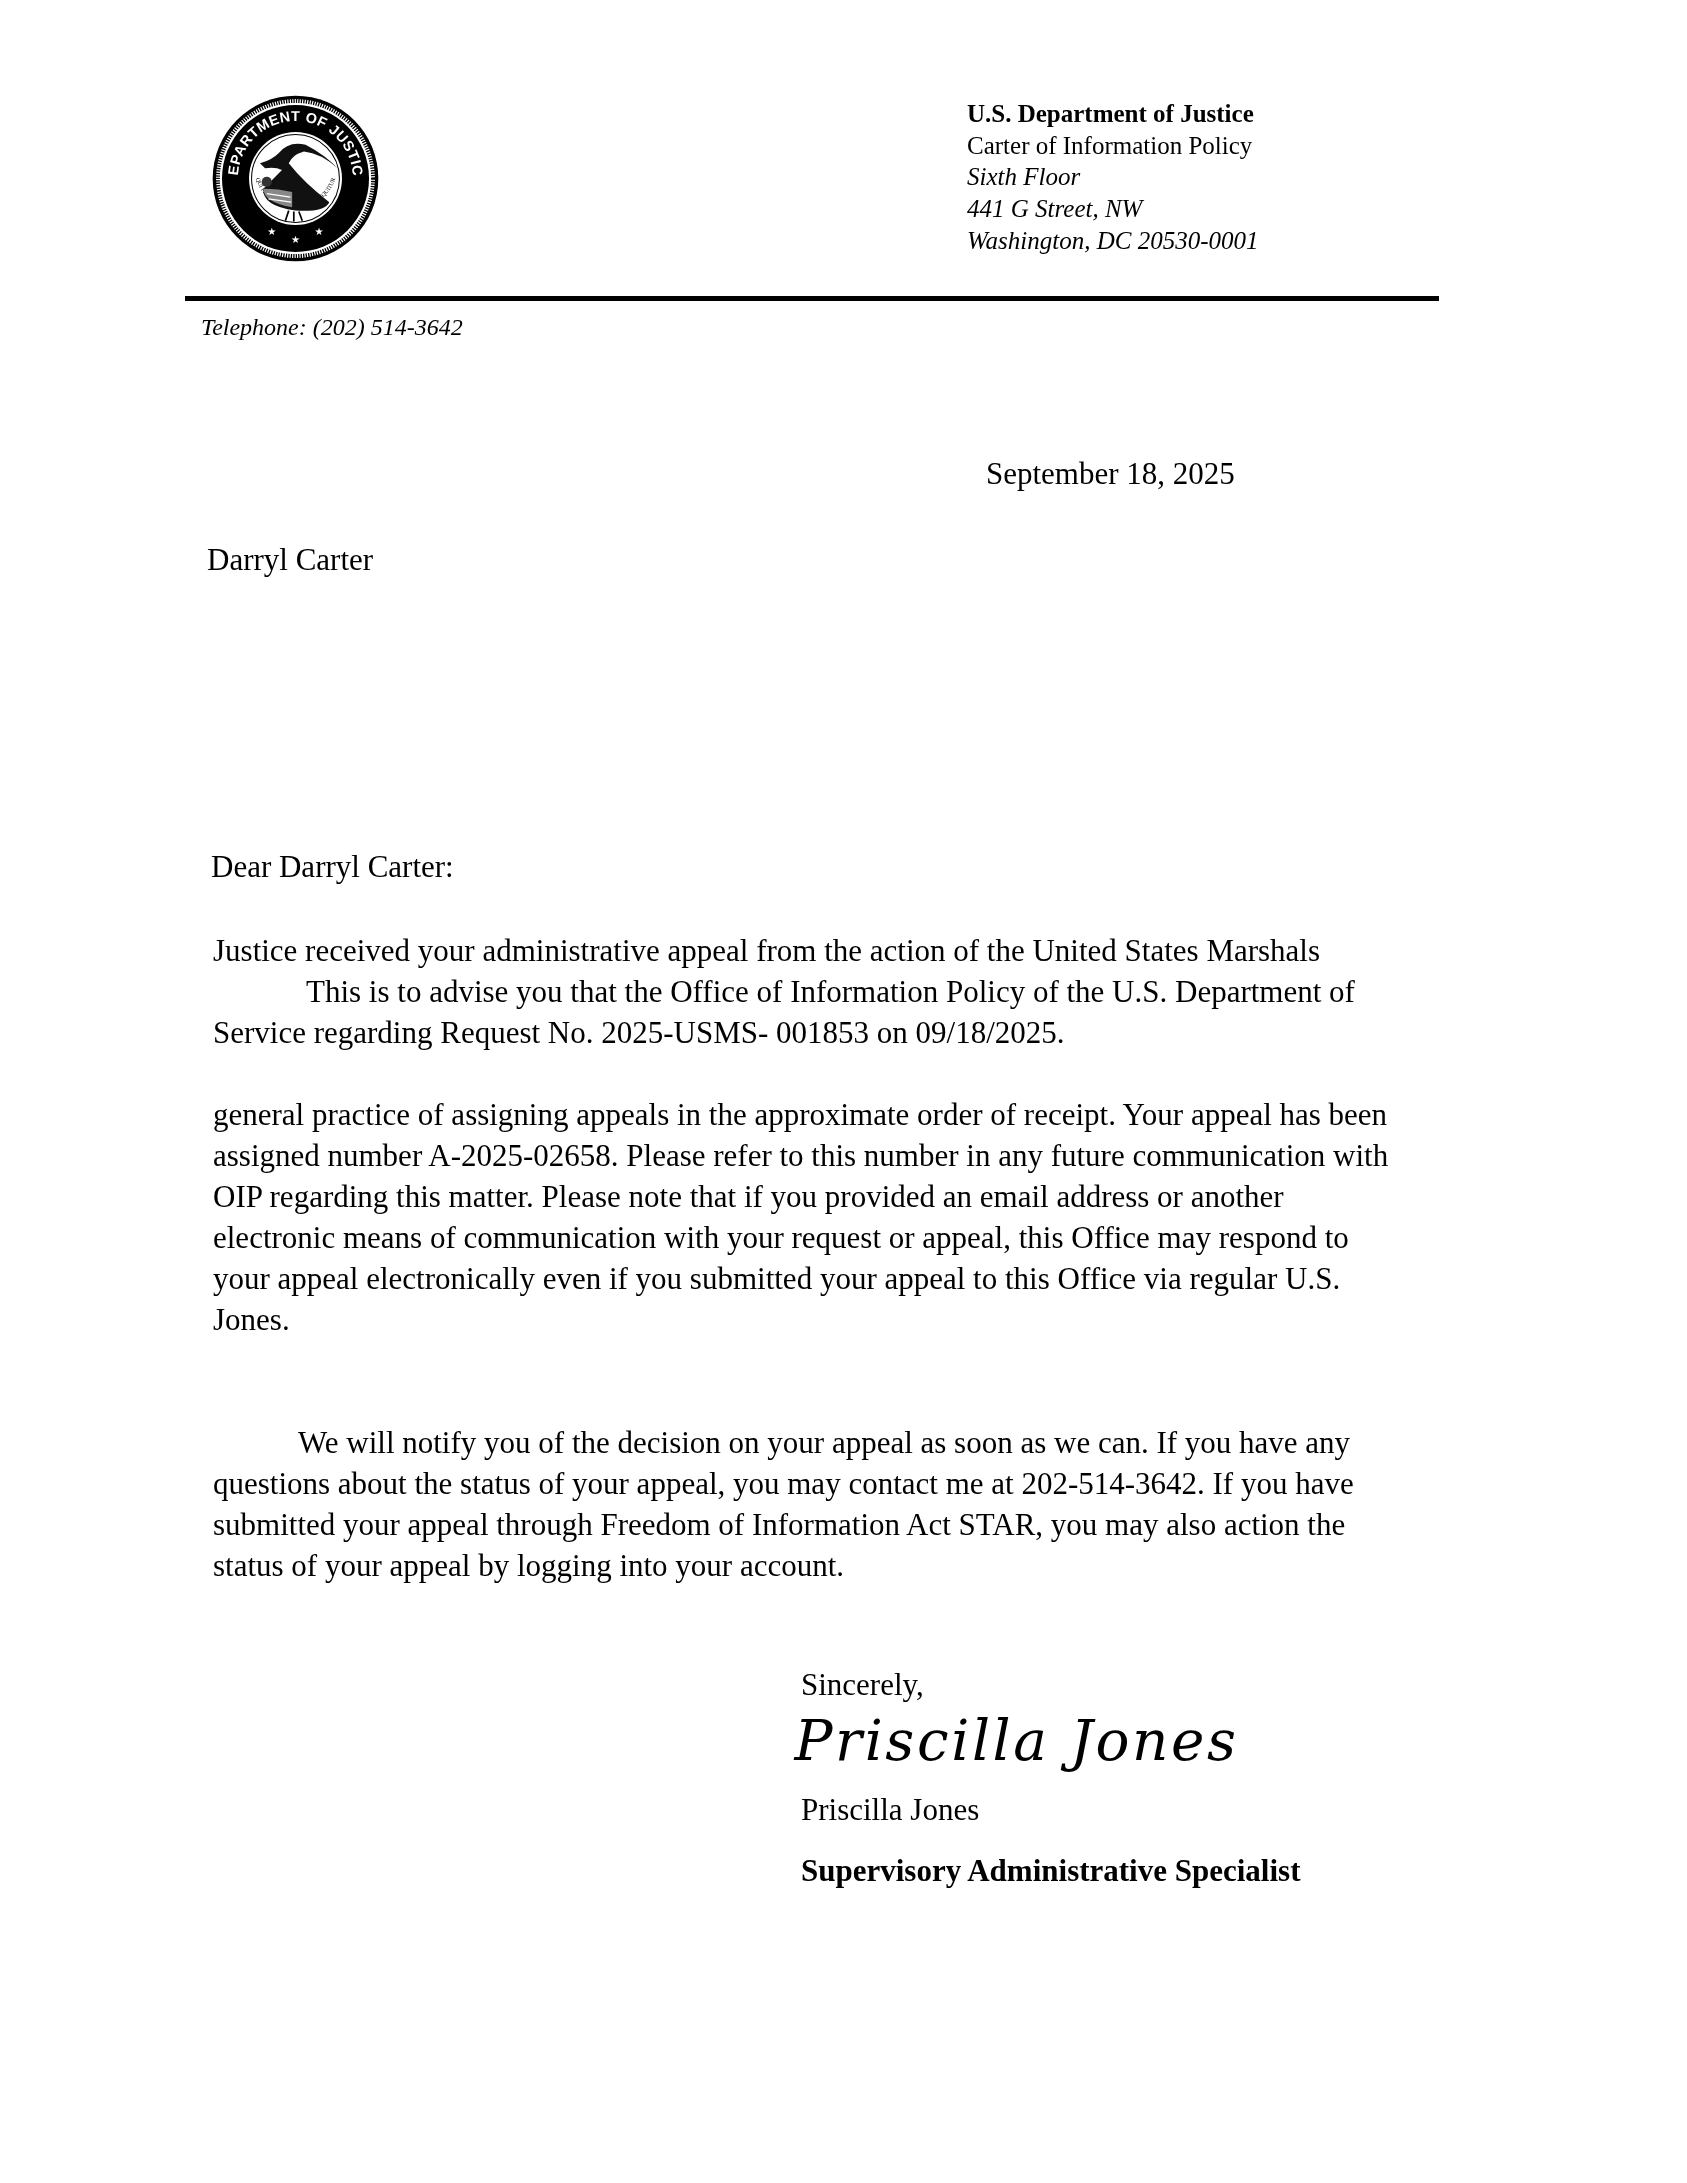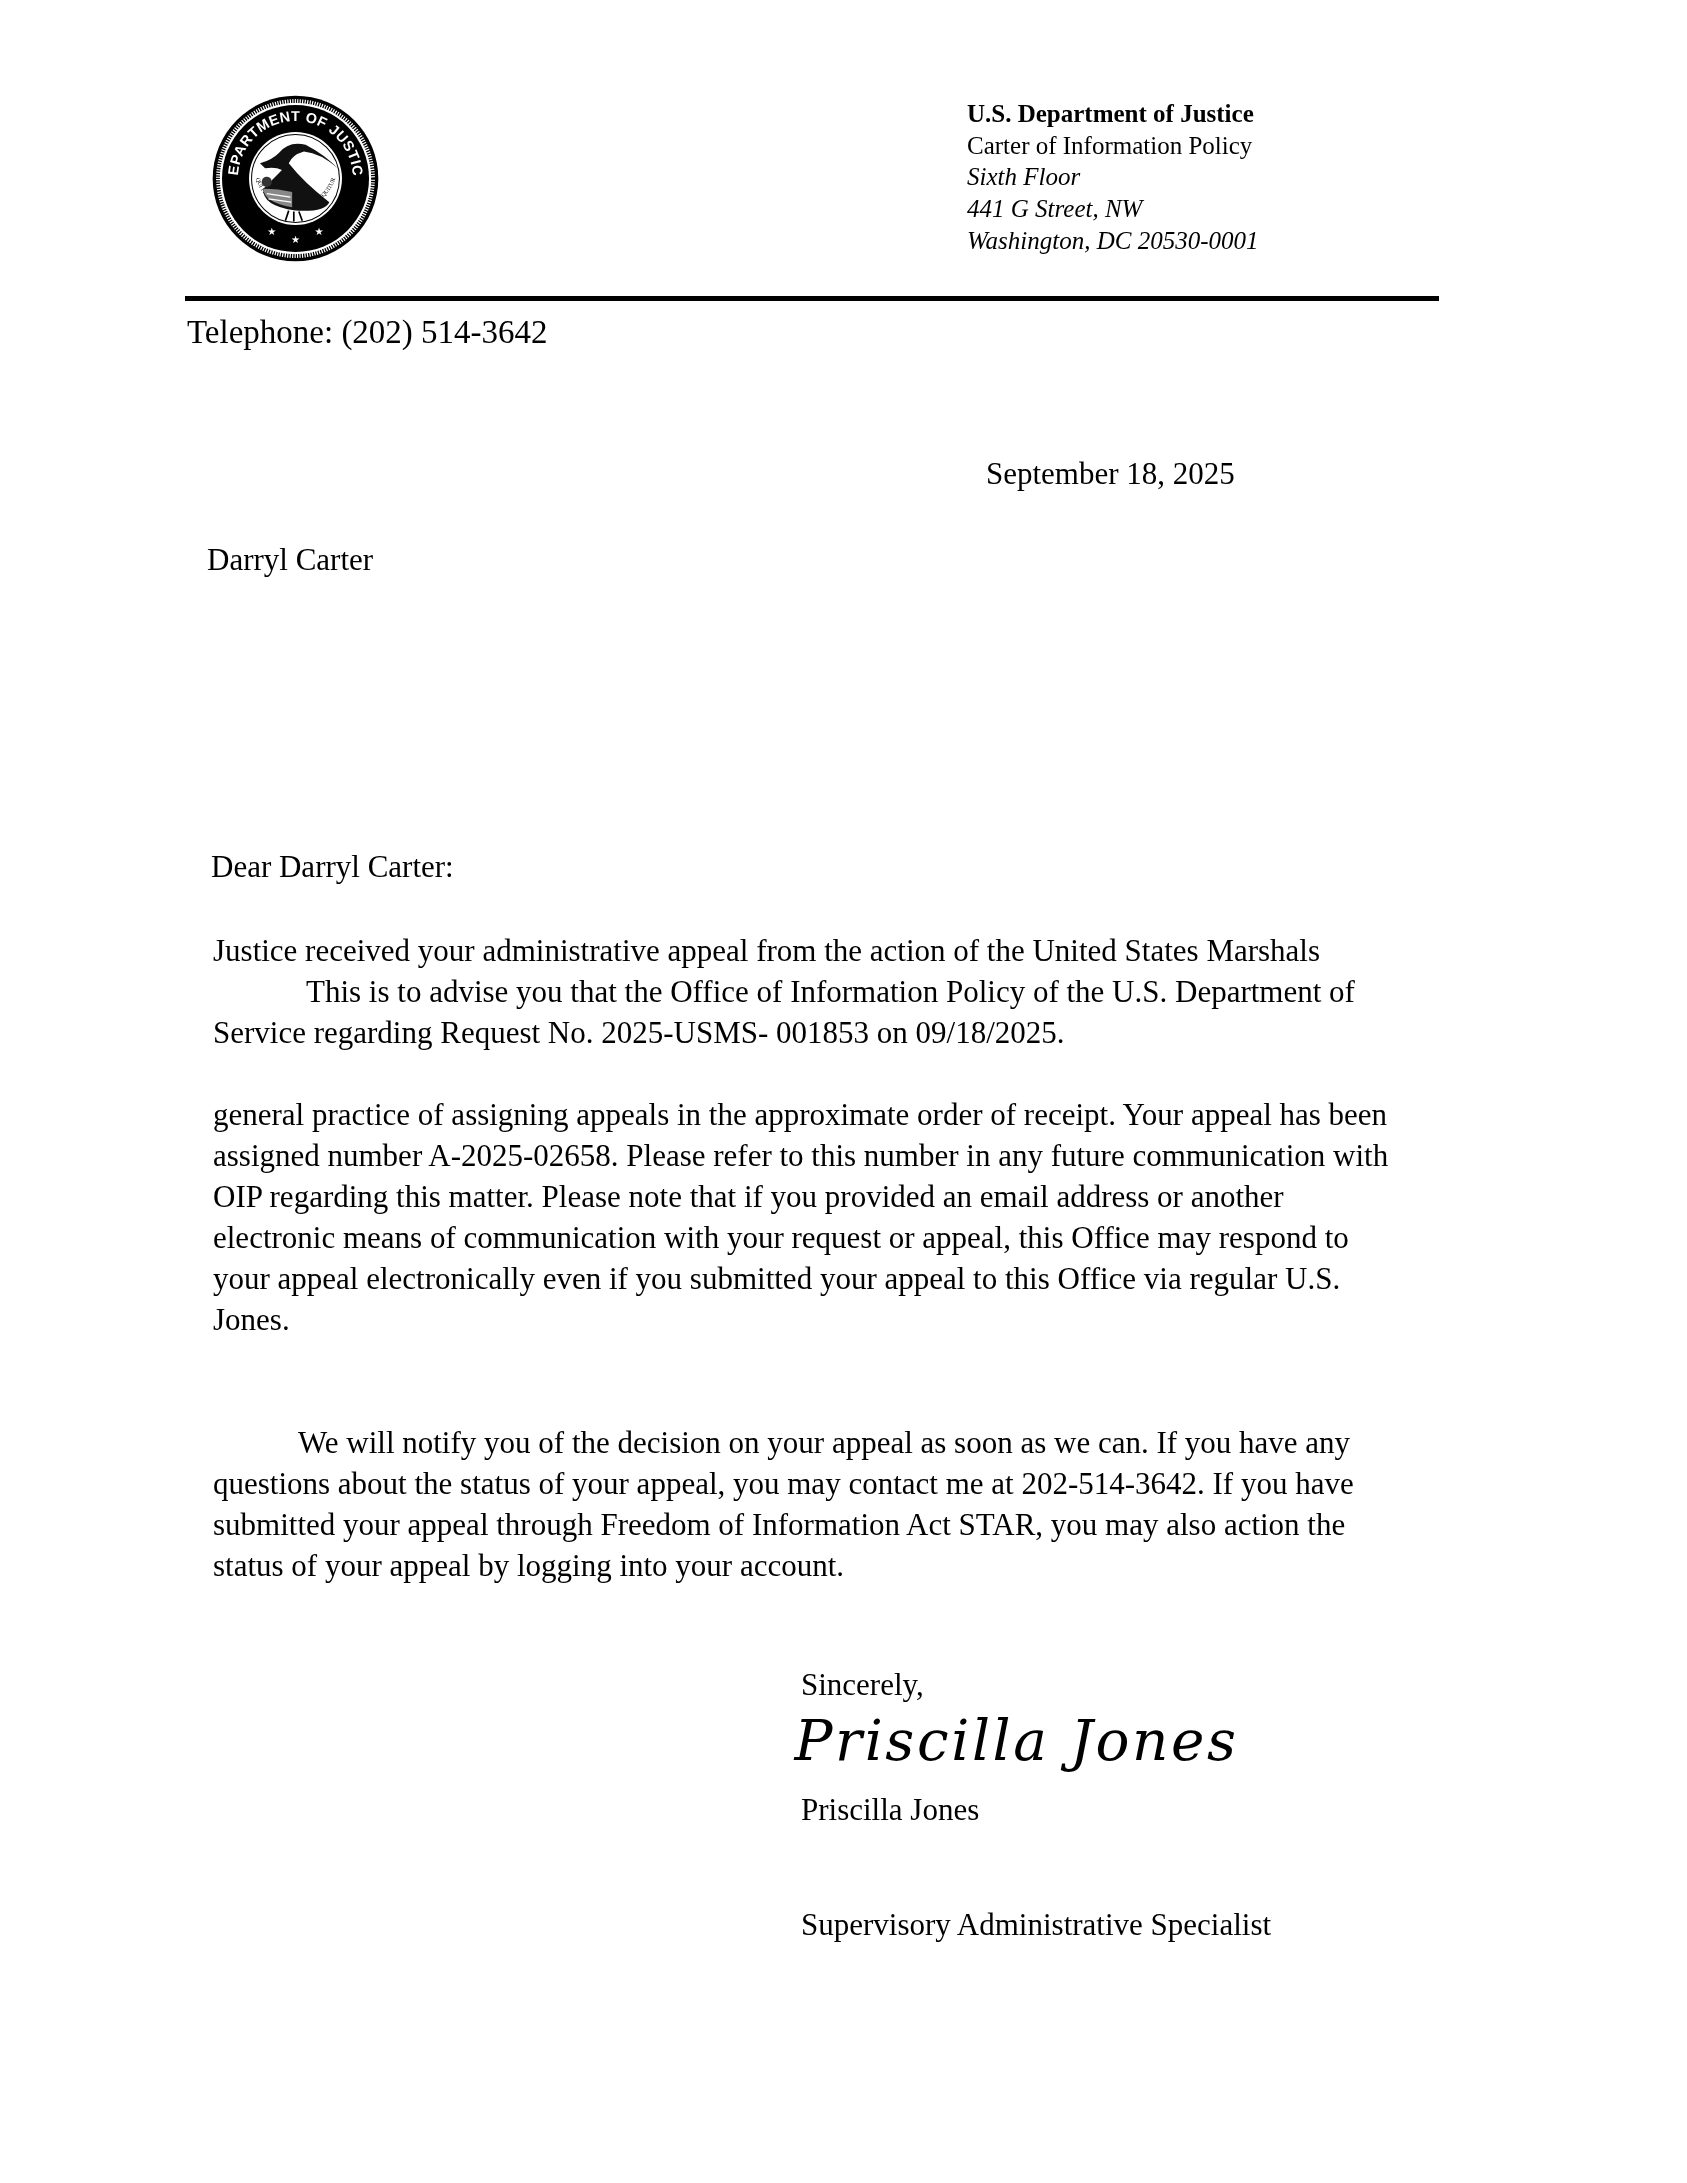--- a/index.html
+++ b/index.html
@@ -4,36 +4,36 @@
 <style>
   html, body { margin: 0; padding: 0; background: #ffffff; }
   body { width: 1687px; height: 2183px; position: relative; overflow: hidden;
          font-family: "Liberation Serif", "DejaVu Serif", serif; color: #000; }
   .abs { position: absolute; white-space: nowrap; }
   #seal { position: absolute; left: 211px; top: 94px; width: 169px; height: 169px; }
   .lh { position: absolute; left: 967px; font-size: 25px; line-height: 32px; }
   .lh.b { font-weight: bold; }
   .lh.i { font-style: italic; }
   #rule { position: absolute; left: 185px; top: 296px; width: 1254px; height: 5.3px; background: #000; }
-  #phone { left: 187px; top: 314px; font-size: 33px; }
+  #phone { left: 201px; top: 314px; font-size: 24px; font-style: italic; }
   .t { font-size: 31px; line-height: 41px; }
   #date { left: 986px; top: 453px; }
   #recipient { left: 207px; top: 539px; }
   #salutation { left: 211px; top: 846px; }
   .para { position: absolute; left: 213px; width: 1270px; font-size: 31px; line-height: 41px; }
   .para .ln { display: block; white-space: nowrap; }
   .para .ln.first { padding-left: 93px; }
   #p1 { top: 930px; }
   #p2 { top: 1094px; }
   #p3 { top: 1422px; }
   #p3 .ln.first { padding-left: 85px; }
   #closing { left: 801px; top: 1664px; }
   #sigscript { position: absolute; left: 790px; top: 1707px; width: 463px; height: 71px; }
   #signame { left: 801px; top: 1789px; }
-  #sigtitle { left: 801px; top: 1904px; }
+  #sigtitle { left: 801px; top: 1850px; font-weight: bold; }
 </style>
 </head>
 <body>
 
 <svg id="seal" viewBox="0 0 200 200" xmlns="http://www.w3.org/2000/svg">
   <defs>
     <path id="arcTop" d="M 32,100 A 68,68 0 1,1 168,100"></path>
     <path id="arcInner" d="M 52,96 A 49,49 0 0,0 148,96"></path>
   </defs>
   <circle cx="100" cy="100" r="98" fill="#000"></circle>

